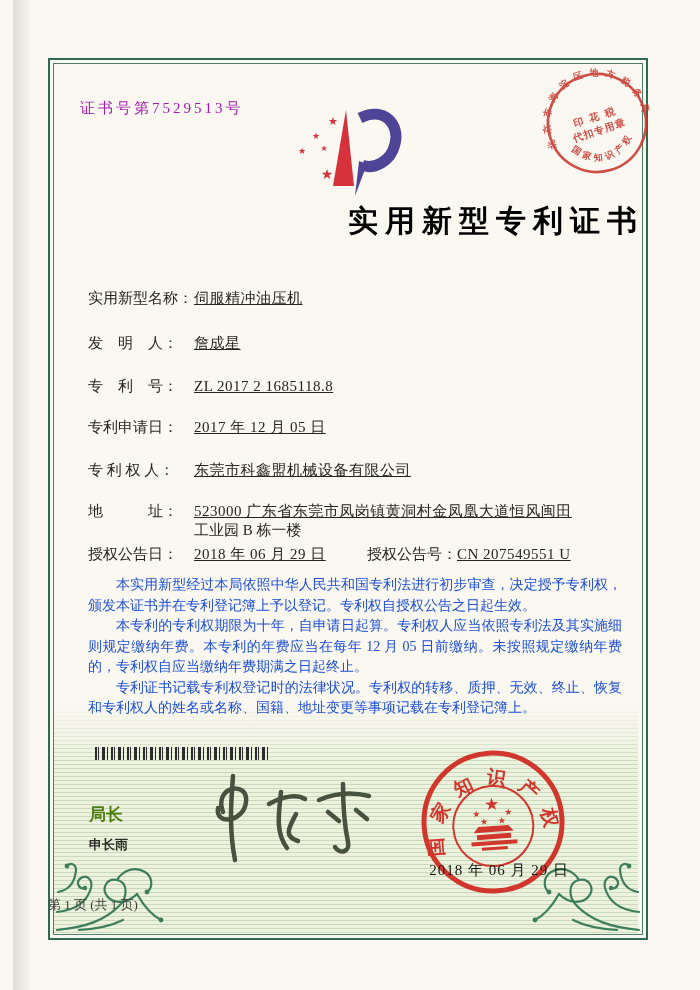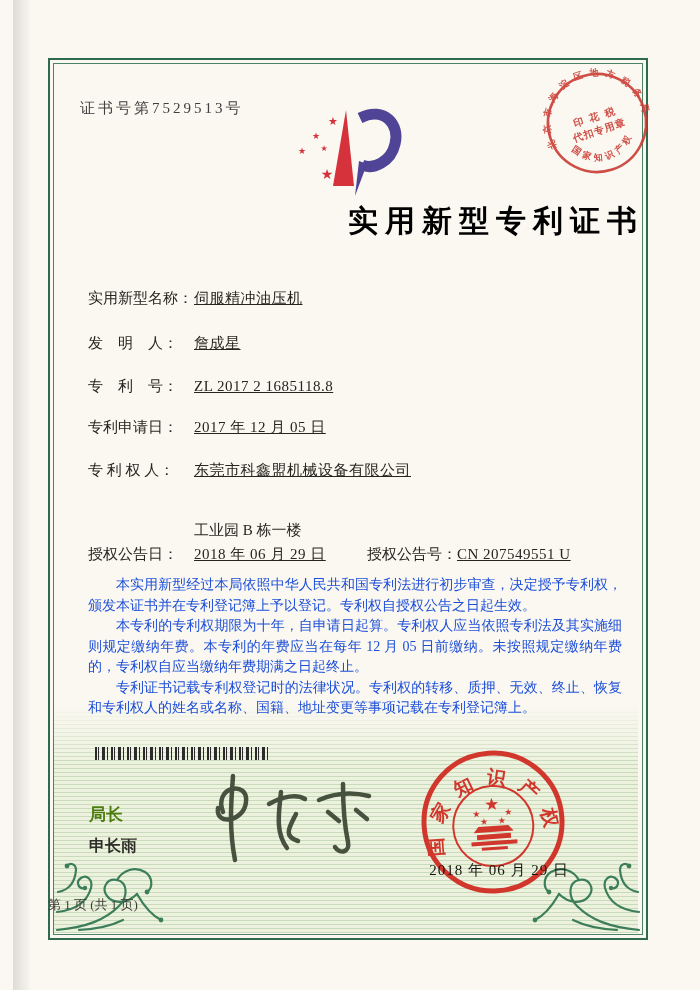--- a/index.html
+++ b/index.html
@@ -20,42 +20,42 @@
   
   .guilloche{position:absolute;left:54px;top:704px;width:584px;height:229px;
     background:
       linear-gradient(180deg,rgba(250,248,241,1) 0px,rgba(250,248,241,0) 60px),
       repeating-linear-gradient(0deg, rgba(124,168,106,0.32) 0 1px, rgba(0,0,0,0) 1px 4px),
       #edf2df;}
   .ornament{position:absolute;width:112px;height:102px;z-index:3;}
   .ornament.bl{left:53px;top:832px;}
   .ornament.br{left:531px;top:832px;transform:scaleX(-1);}
   
-  .cert-no{position:absolute;left:80px;top:99px;font-size:15px;letter-spacing:3px;color:#404040;}
+  .cert-no{position:absolute;left:80px;top:99px;font-size:15px;letter-spacing:3px;color:#a21caf;}
   .logo{position:absolute;left:287px;top:103px;width:122px;height:98px;}
   .tax-stamp{position:absolute;left:542px;top:68px;width:110px;height:110px;z-index:5;opacity:.88;}
   .title{position:absolute;left:48px;top:201px;width:596px;text-align:right;
     font-size:30px;font-weight:700;letter-spacing:7px;color:#000000;}
   
   .field-row{position:absolute;left:88px;width:534px;font-size:15px;color:#26261f;white-space:nowrap;}
   .flabel{display:inline-block;min-width:106px;}
   .fvalue{letter-spacing:.5px;text-decoration:underline;}
   .addr2{position:absolute;left:194px;font-size:15px;color:#26261f;}
   .grant-right{position:absolute;left:279px;top:0;}
   
   .body-text{position:absolute;left:88px;top:575px;width:534px;font-size:14px;line-height:20.5px;
     color:#1d4ed8;text-align:justify;}
   .body-text p{margin:0;text-indent:2em;}
   
   .barcode{position:absolute;left:95px;top:747px;width:176px;height:13px;z-index:4;
     background:repeating-linear-gradient(90deg,#2b2b2b 0 2px,rgba(0,0,0,0) 2px 3px,
       #2b2b2b 3px 4px,rgba(0,0,0,0) 4px 7px,#2b2b2b 7px 10px,rgba(0,0,0,0) 10px 12px,
       #2b2b2b 12px 13px,rgba(0,0,0,0) 13px 16px);}
   .director-title{position:absolute;left:89px;top:803px;font-size:17px;font-weight:600;color:#4d7c0f;z-index:4;}
-  .director-name{position:absolute;left:89px;top:836px;font-size:16px;font-weight:600;color:#2e2e28;z-index:4;}
+  .director-name{position:absolute;left:89px;top:836px;font-size:13px;font-weight:600;color:#2e2e28;z-index:4;}
   .signature{position:absolute;left:193px;top:768px;width:190px;height:108px;z-index:4;}
   .seal{position:absolute;left:417px;top:746px;width:152px;height:152px;z-index:5;opacity:.92;}
   .seal-date{position:absolute;left:424px;top:861px;width:150px;text-align:center;
     font-size:15px;letter-spacing:1px;color:#15150f;z-index:6;}
   .footer{position:absolute;left:48px;top:896px;width:596px;text-align:left;
     font-size:13px;color:#3d3d36;z-index:4;}
 </style>
 </head>
 <body>
 
@@ -141,20 +141,23 @@
     <span class="flabel">发　明　人：</span><span class="fvalue">詹成星</span>
   </div>
   <div class="field-row" style="top:377px">
     <span class="flabel">专　利　号：</span><span class="fvalue">ZL 2017 2 1685118.8</span>
   </div>
   <div class="field-row" style="top:418px">
     <span class="flabel">专利申请日：</span><span class="fvalue">2017 年 12 月 05 日</span>
   </div>
   <div class="field-row" style="top:461px">
     <span class="flabel">专 利 权 人：</span><span class="fvalue">东莞市科鑫盟机械设备有限公司</span>
+  </div>
+  <div class="field-row" style="top:502px">
+    <span class="flabel">地　　　址：</span><span class="fvalue">523000 广东省东莞市凤岗镇黄洞村金凤凰大道恒风闽田</span>
   </div>
   <div class="addr2" style="top:521px">工业园 B 栋一楼</div>
   <div class="field-row" style="top:545px">
     <span class="flabel">授权公告日：</span><span class="fvalue">2018 年 06 月 29 日</span>
     <span class="grant-right">
       <span>授权公告号：</span><span class="fvalue">CN 207549551 U</span>
     </span>
   </div>
 
   <div class="body-text">

